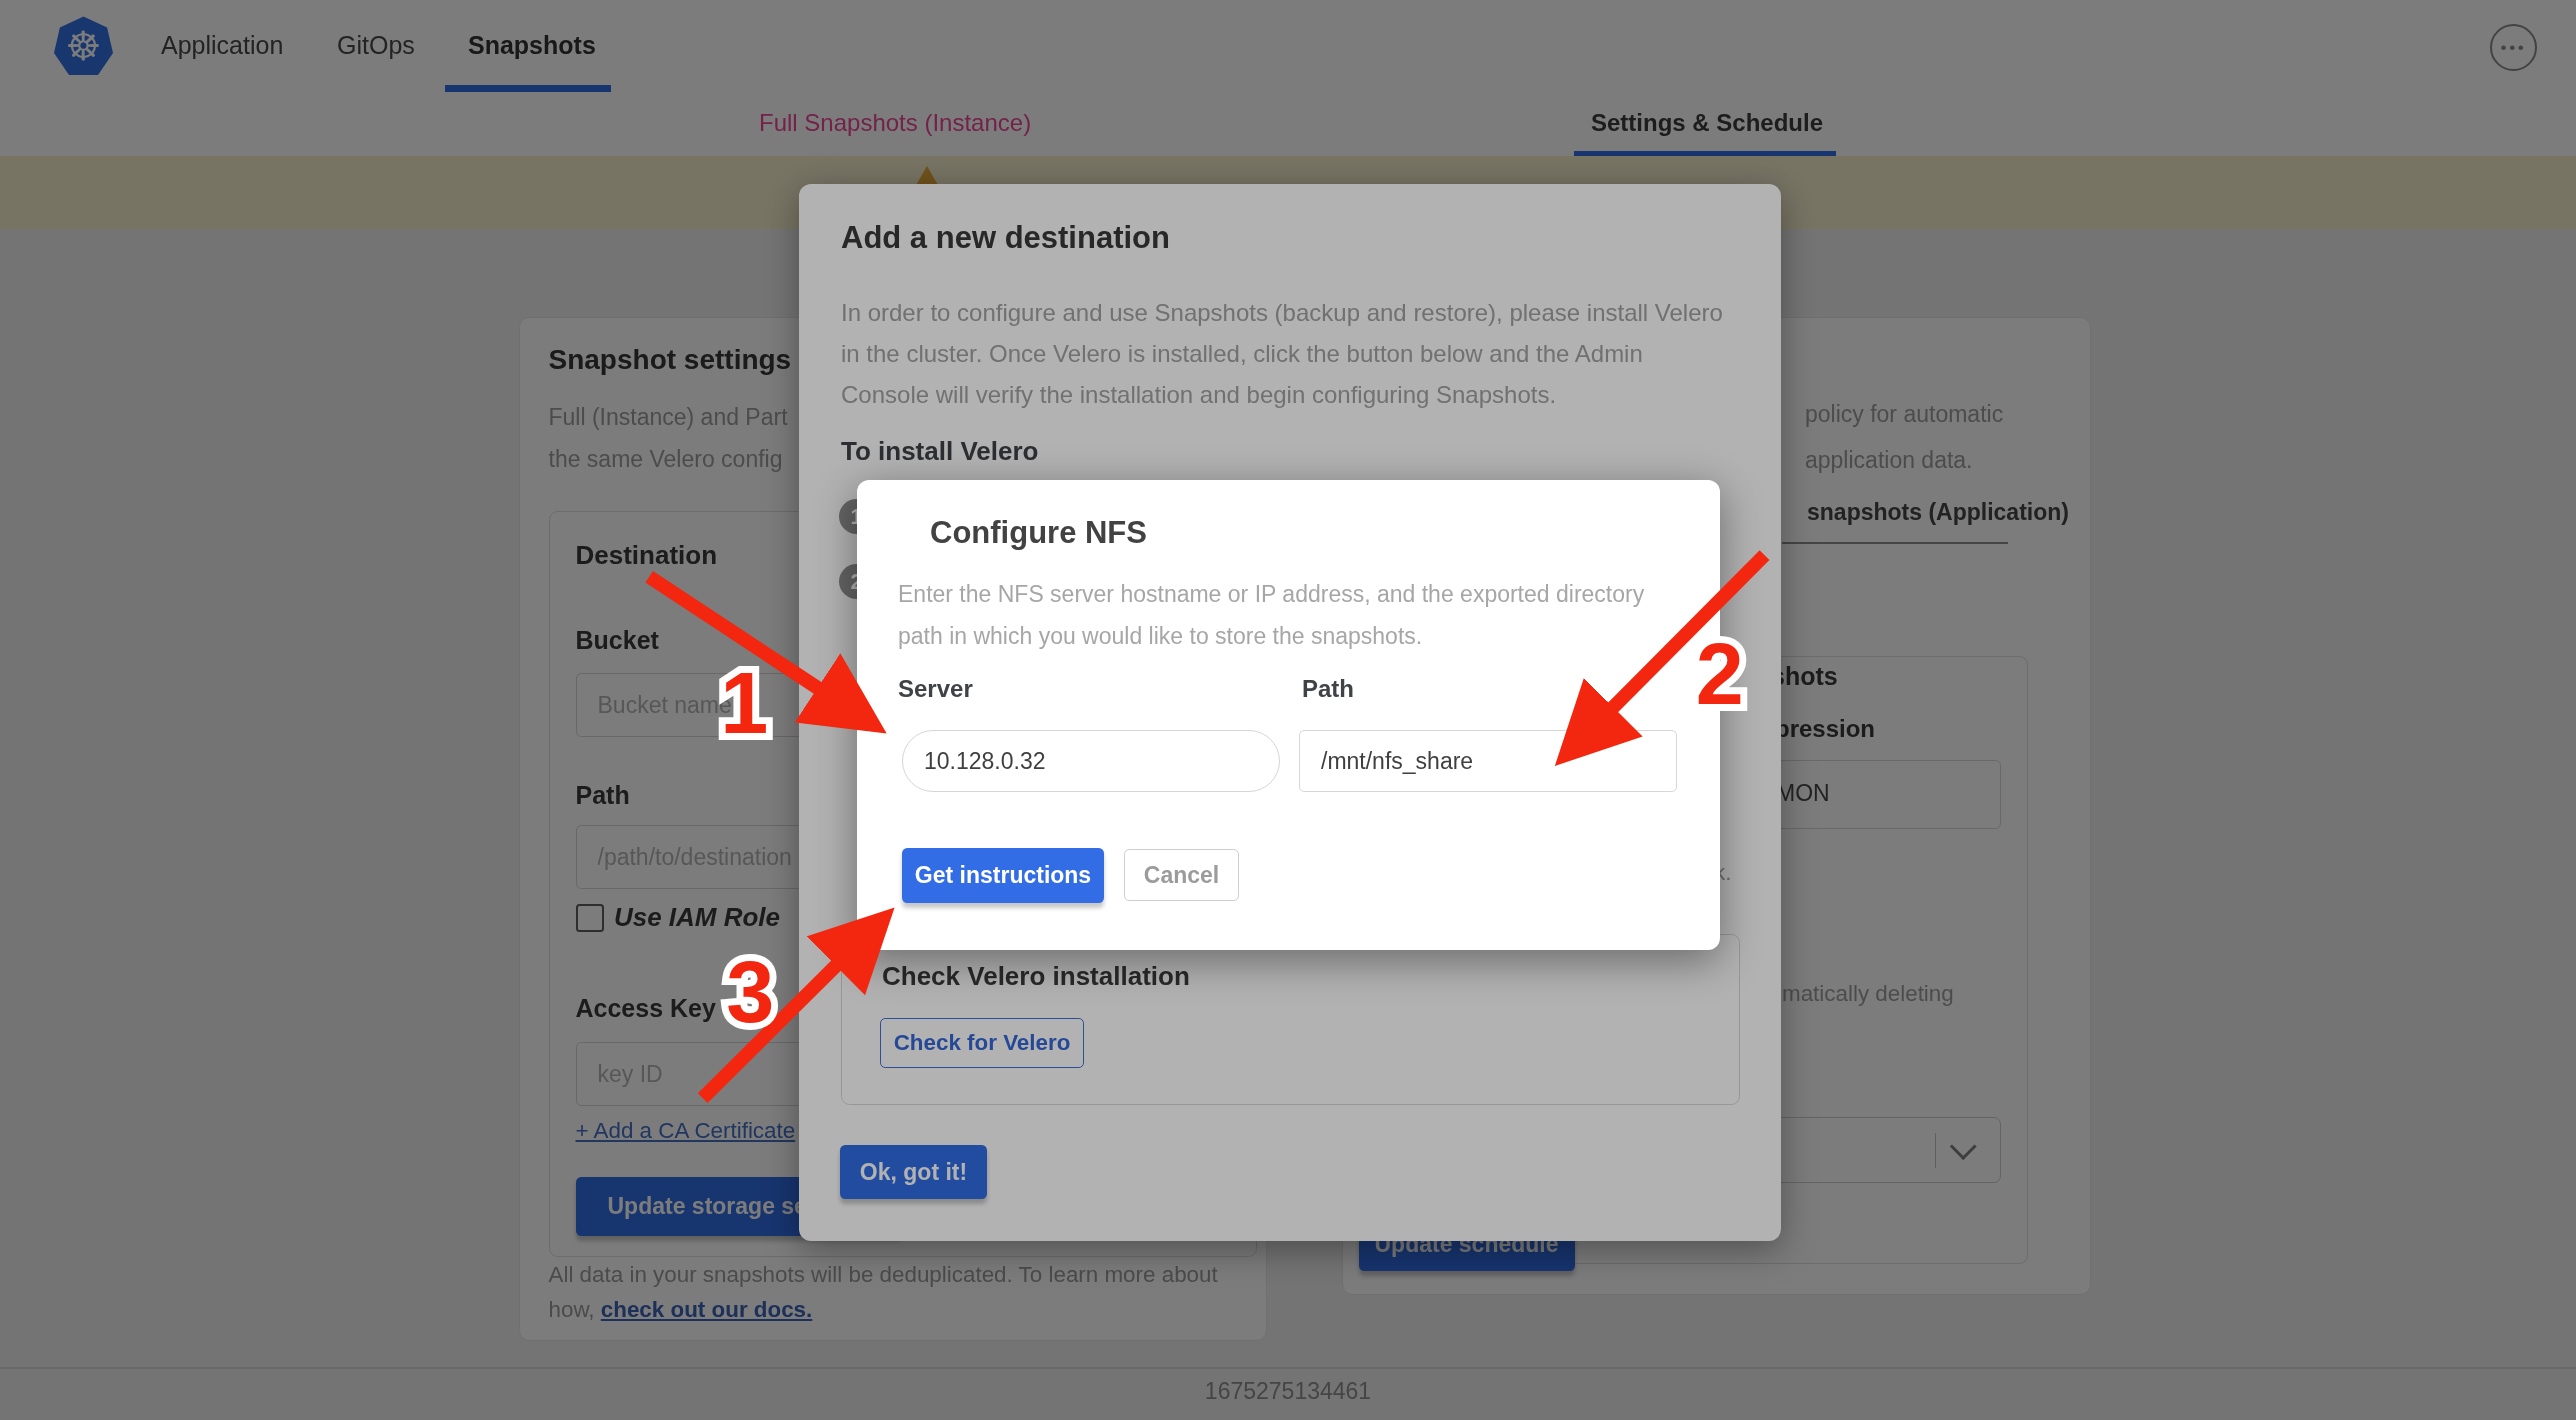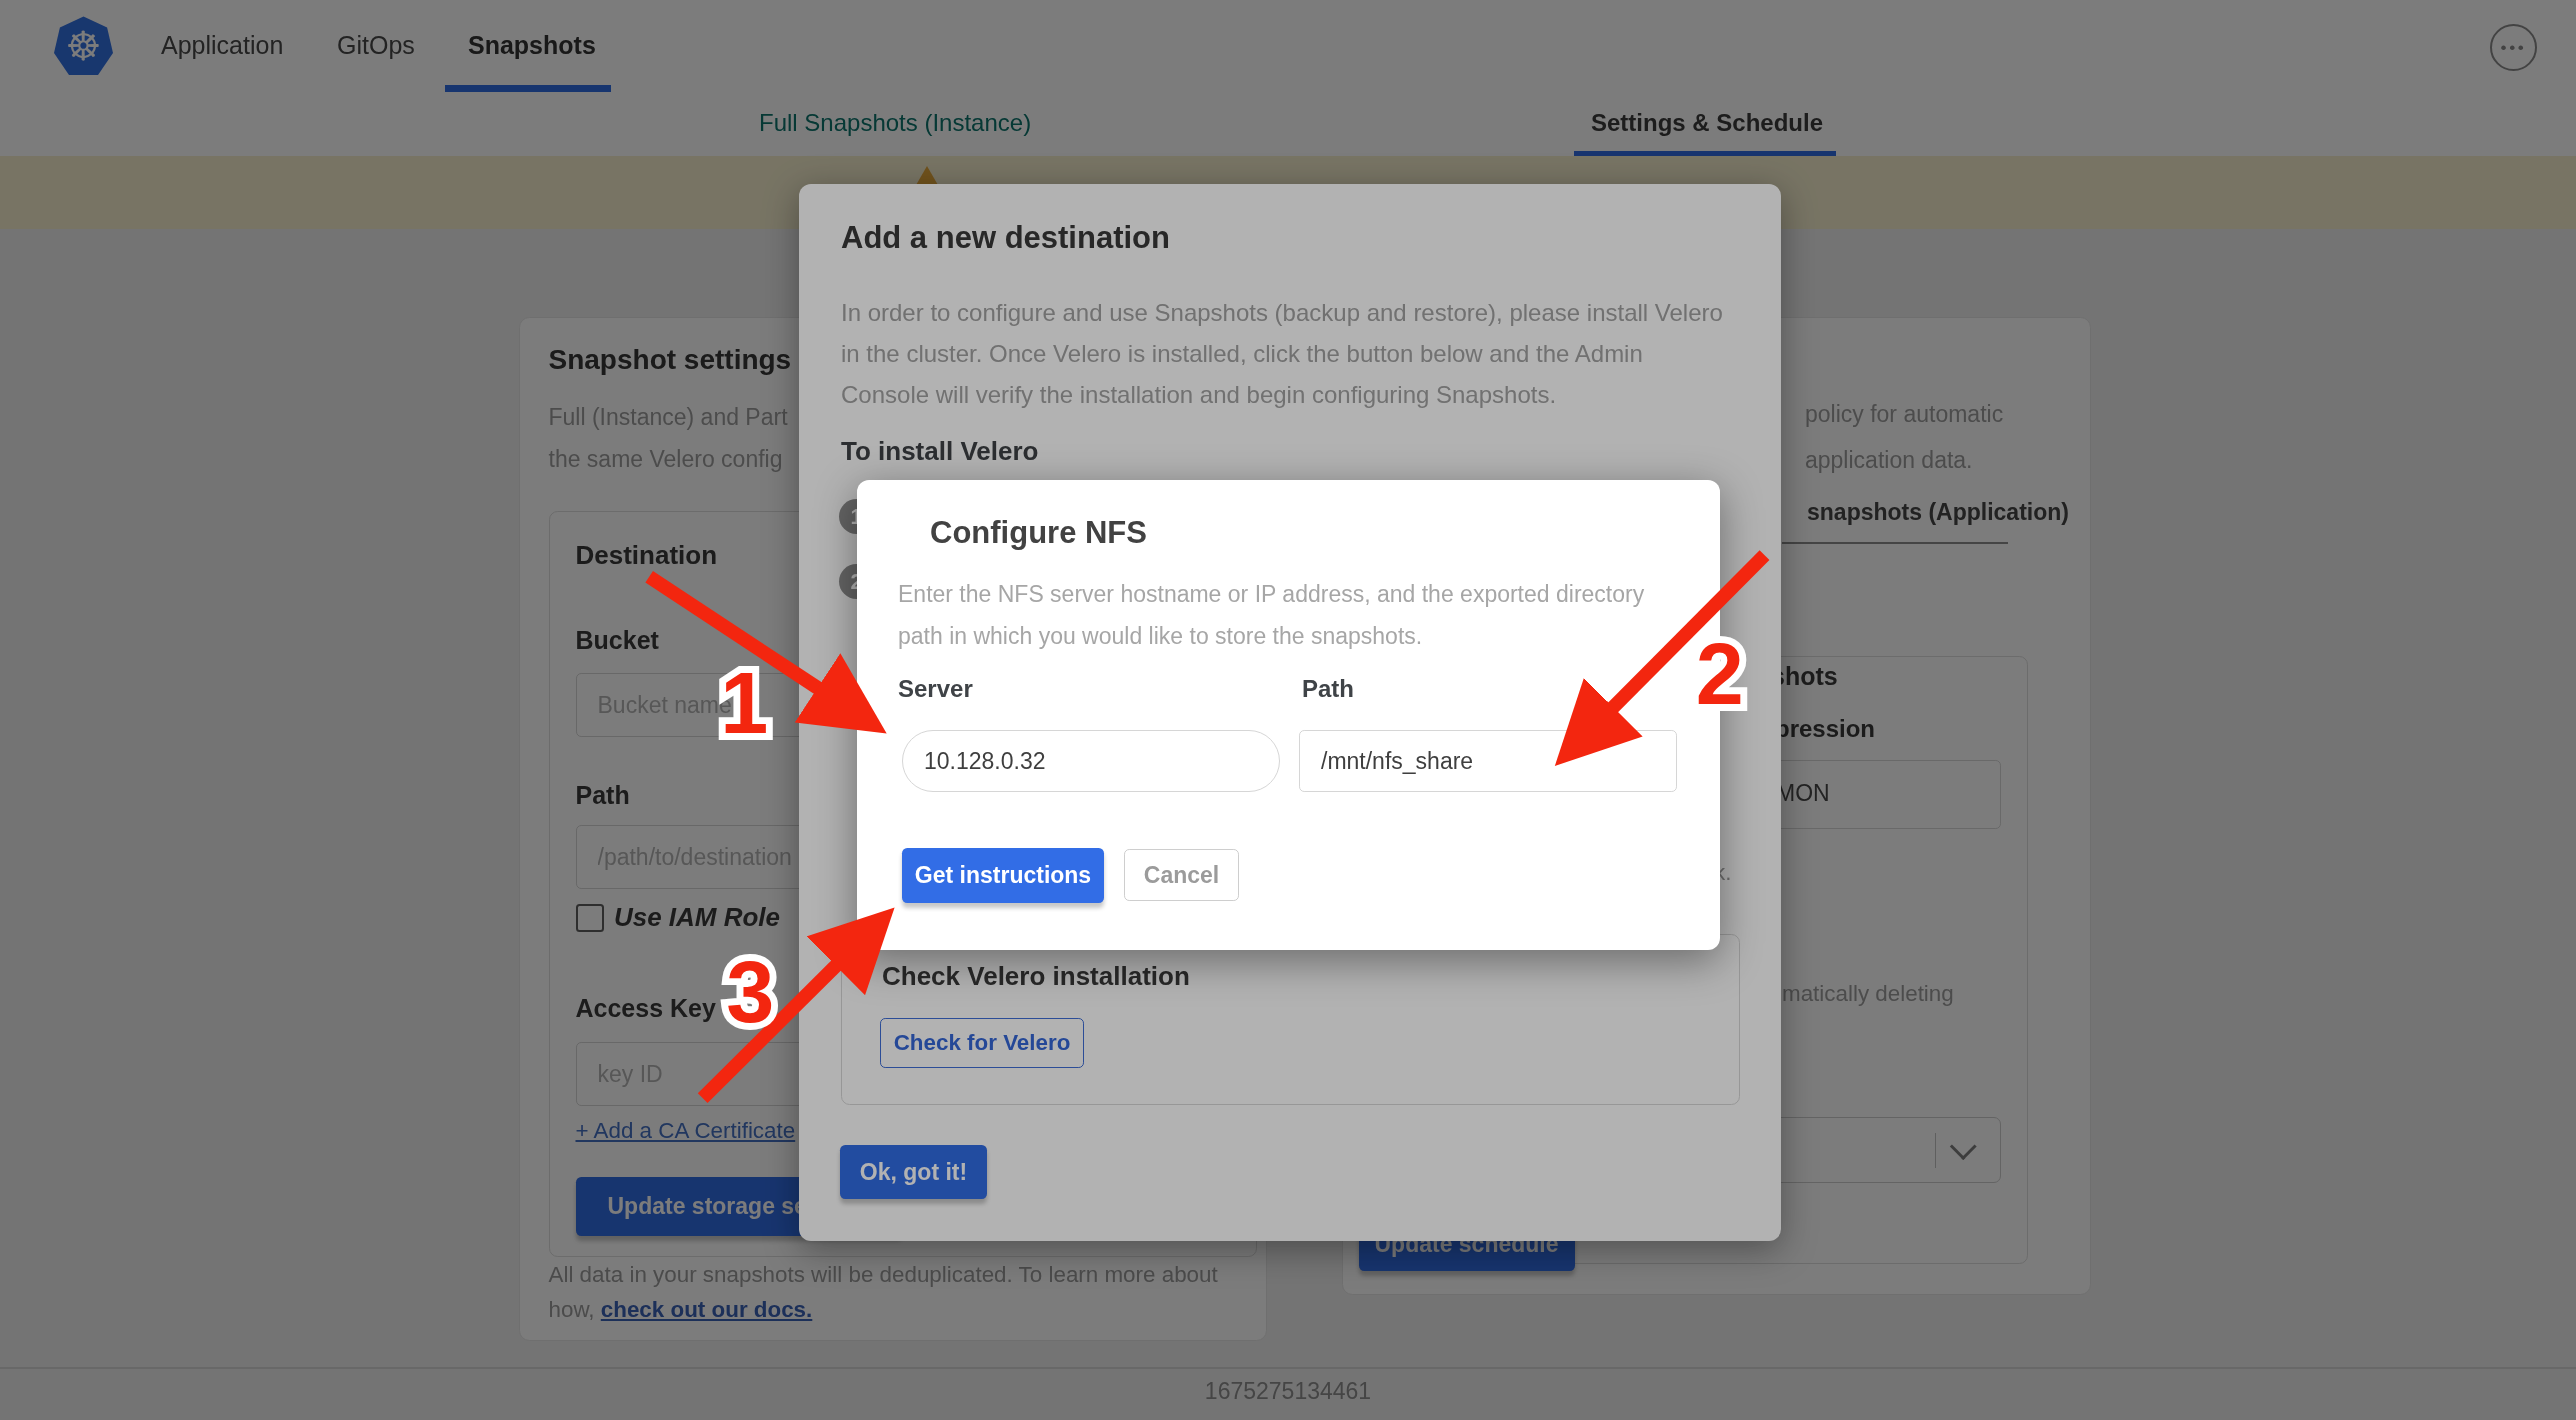--- a/index.html
+++ b/index.html
@@ -15,21 +15,21 @@
   .navtab{top:0;height:91px;line-height:91px;font-size:25px;color:#4a4a4a;cursor:pointer;}
   #nav-app{left:161px;}
   #nav-gitops{left:337px;}
   #nav-snapshots{left:468px;color:#343434;font-weight:600;}
   #nav-underline{left:445px;top:85px;width:166px;height:7px;background:#326de6;}
   #more-btn{left:2490px;top:24px;width:43px;height:43px;border:2.6px solid #8a8a8a;border-radius:50%;
     display:flex;align-items:center;justify-content:center;color:#8a8a8a;font-size:17.3px;letter-spacing:2.6px;cursor:pointer;}
 
   
   #subnav{left:0;top:92px;width:2576px;height:64px;background:#ffffff;border-bottom:1.7px solid #e5e5e5;z-index:1;}
-  .subtab{top:0;height:62px;line-height:62px;font-size:24px;color:#0f766e;cursor:pointer;}
+  .subtab{top:0;height:62px;line-height:62px;font-size:24px;color:#ec4899;cursor:pointer;}
   #sub-full{left:759px;}
   #sub-partial{left:1143px;}
   #sub-settings{left:1591px;color:#3d3d3d;font-weight:600;}
   #sub-underline{left:1574px;top:59px;width:262px;height:5.2px;background:#326de6;}
 
   
   #banner{left:0;top:156px;width:2576px;height:73px;background:#f7efcf;z-index:1;}
   #warn-triangle{left:908px;top:10.4px;width:0;height:0;
     border-left:19px solid transparent;border-right:19px solid transparent;border-bottom:33px solid #e7a93c;}
 

